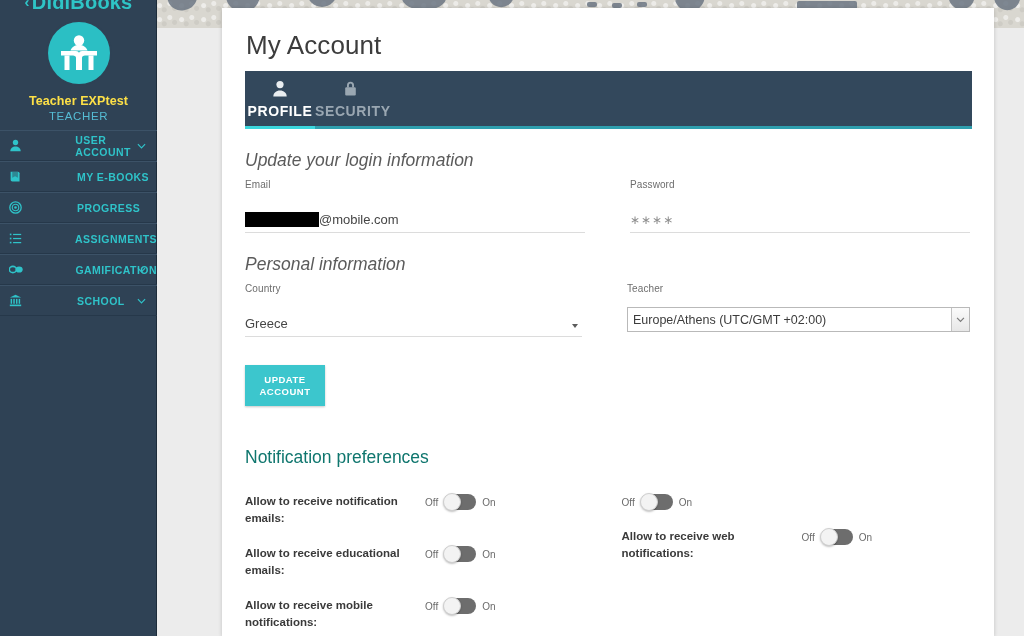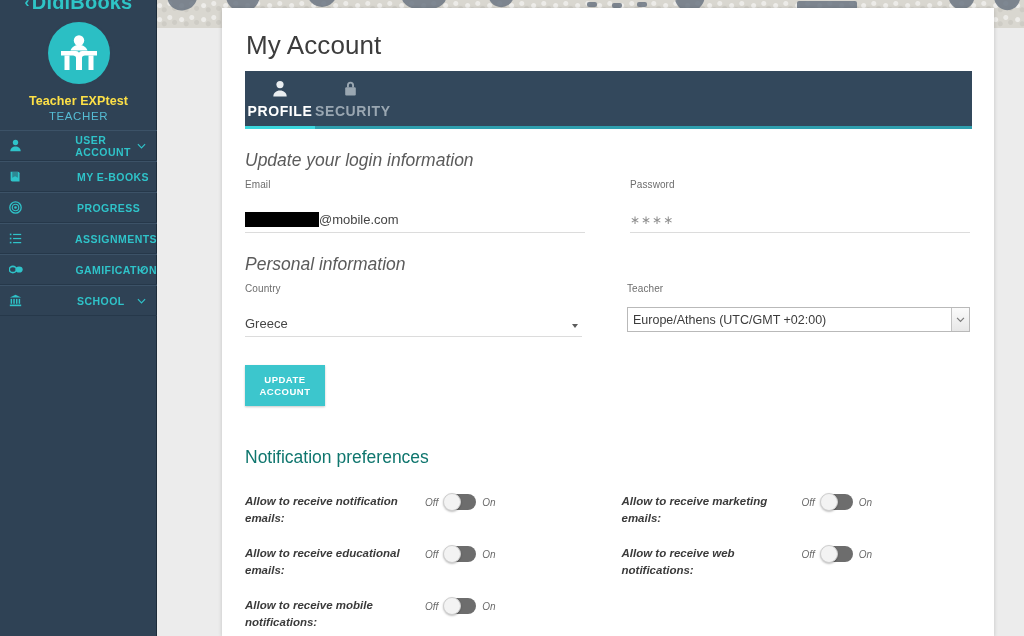--- a/index.html
+++ b/index.html
@@ -153,23 +153,23 @@
     line-height: 12px; cursor: pointer; box-shadow: 0 1px 2px rgba(0,0,0,.22);
     display:flex; align-items:center; justify-content:center; text-align:center;
   }
 
   
   .notif-title { font-size: 17.5px; color: #0f766e; margin-top: 41px; }
   .notif-grid { display: flex; gap: 28px; margin-top: 25px; }
   .notif-col { width: 373px; }
   .notif-row { display: flex; align-items: flex-start; margin-bottom: 18px; }
   .notif-label {
-    width: 180px; font-size: 11.5px; font-weight: bold; color: #3a3a3a; line-height: 17px; font-style: italic;
-  }
-  .toggle-group { display: flex; align-items: center; gap: 6px; padding-top: 1px; font-style: italic; }
+    width: 180px; font-size: 11.5px; font-weight: bold; color: #3a3a3a; line-height: 17px;
+  }
+  .toggle-group { display: flex; align-items: center; gap: 6px; padding-top: 1px; }
   .tg-off, .tg-on { font-size: 10px; color: #6a6a6a; }
   .switch {
     width: 32px; height: 16px; border-radius: 9px; background: #6d6d6d;
     position: relative; cursor: pointer;
   }
   .switch .knob {
     position: absolute; left: -1px; top: -1px; width: 18px; height: 18px;
     border-radius: 50%; background: #f3f3f3; border: 1px solid #cfcfcf;
     box-shadow: 0 1px 2px rgba(0,0,0,.25);
   }
@@ -400,21 +400,20 @@
               <span class="switch">
                   <span class="knob"></span>
                 </span>
               <span class="tg-on">On</span>
             </div>
           </div>
         </div>
 
         <div class="notif-col">
           <div class="notif-row">
-            <div class="notif-label">Allow to receive marketing emails:</div>
             <div class="toggle-group">
               <span class="tg-off">Off</span>
               <span class="switch">
                   <span class="knob"></span>
                 </span>
               <span class="tg-on">On</span>
             </div>
           </div>
           <div class="notif-row">
             <div class="notif-label">Allow to receive web notifications:</div>

